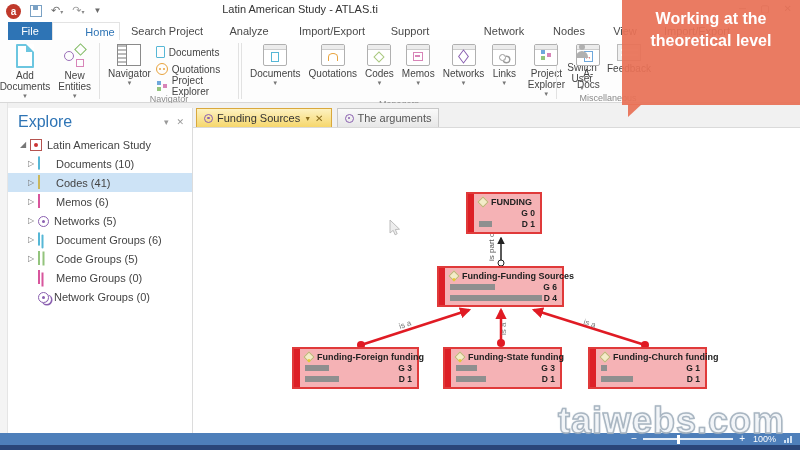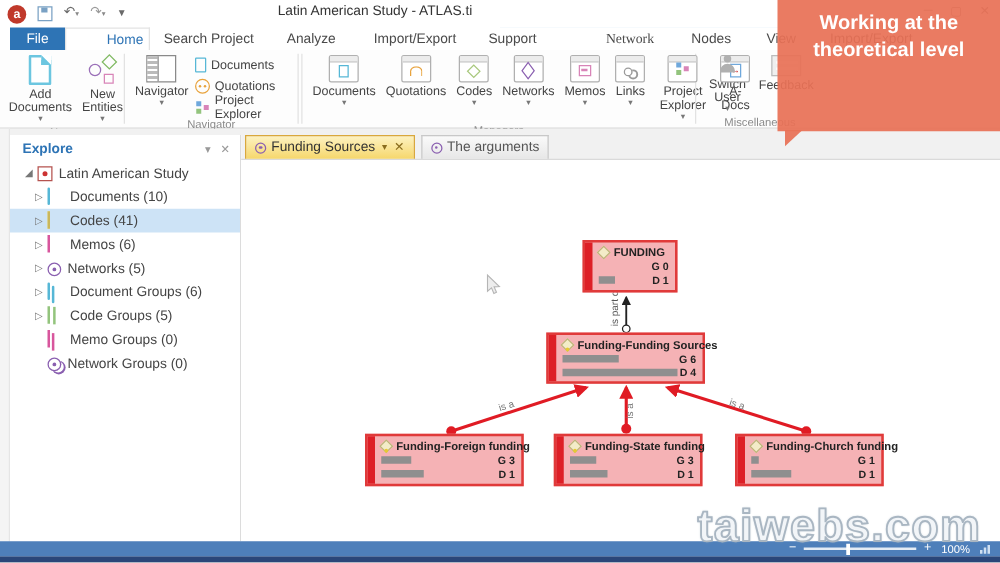--- a/index.html
+++ b/index.html
@@ -75,21 +75,21 @@
   .overlay { position:absolute; left:622px; top:0; width:178px; height:105px; background:rgba(232,113,86,0.93); z-index:50; color:#fff; text-align:center; padding:8px 10px; font-size:16px; font-weight:bold; line-height:1.35; }
   .overlay::after { content:""; position:absolute; left:6px; bottom:-12px; border-top:13px solid rgba(232,113,86,0.93); border-right:14px solid transparent; }
 
   
   .gapstrip { position:absolute; left:0; top:103px; width:800px; height:5px; background:#f1f1f1; }
   .leftedge { position:absolute; left:0; top:103px; width:8px; height:330px; background:#f4f4f4; border-right:1px solid #e5e5e5; }
 
   
   .sidebar { position:absolute; left:8px; top:108px; width:185px; height:325px; background:#fff; border-right:1px solid #dcdcdc; }
   .sb-head { display:flex; align-items:center; padding:5px 8px 4px 10px; }
-  .sb-title { color:#2e74b5; font-weight:bold; font-size:11px; flex:1; }
+  .sb-title { color:#2e74b5; font-weight:normal; font-size:16px; flex:1; }
   .sb-hicon { color:#999; font-size:9px; margin-left:8px; }
   .trow { display:flex; align-items:center; height:19px; font-size:11px; color:#444; padding-left:12px; position:relative; }
   .trow.child { padding-left:20px; }
   .trow.sel { background:#cde3f6; }
   .arrow { width:10px; color:#777; font-size:8px; flex:0 0 auto; }
   .ticon { width:13px; height:13px; margin-right:5px; position:relative; flex:0 0 auto; }
   .i-project { width:12px; height:12px; border:1.5px solid #b5534f; background:#fff; }
   .i-project::after { content:""; position:absolute; left:3px; top:3px; width:4px; height:4px; border-radius:50%; background:#cc3333; }
   .i-doc2 { width:9px; height:12px; border:1.5px solid #56b7d6; border-radius:1px; }
   .i-code2 { width:10px; height:10px; margin-top:1px; background:#f7f0b0; border:1px solid #c9b75c; transform:rotate(45deg) scale(.9); }
@@ -162,28 +162,28 @@
 
   <div class="ctxrow-bg"></div>
   <div class="tabrow">
     <div class="rtab file" style="width:44px;">File</div>
     <div class="rtab active" style="width:68px;padding-left:28px;">Home</div>
     <div class="rtab" style="width:94px;">Search Project</div>
     <div class="rtab" style="width:70px;">Analyze</div>
     <div class="rtab" style="width:96px;">Import/Export</div>
     <div class="rtab" style="width:60px;">Support</div>
     <div style="width:28px;"></div>
-    <div class="rtab" style="width:72px;font-family:Liberation Serif, serif;">Network</div>
+    <div class="rtab" style="width:72px;">Network</div>
     <div class="rtab" style="width:58px;">Nodes</div>
     <div class="rtab" style="width:54px;">View</div>
     <div class="rtab" style="width:90px;">Import/Export</div>
   </div>
 
   <div class="ribbon">
-    <div class="rgroup" style="width:98px;">
+    <div class="rgroup" style="width:98px;align-items:flex-end;">
       <div class="gbody">
         <div class="bigbtn">
           <span class="ic-page"></span>
           <span class="blabel">Add Documents</span>
           <span class="drop">▼</span>
         </div>
         <div class="bigbtn">
           <span class="ic-entities">
               <i class="e1"></i>
               <i class="e2"></i>
@@ -242,30 +242,30 @@
         </div>
         <div class="bigbtn">
           <span class="mgr-ic">
               <i class="g-code"></i>
             </span>
           <span class="blabel">Codes</span>
           <span class="drop">▼</span>
         </div>
         <div class="bigbtn">
           <span class="mgr-ic">
+              <i class="g-memo"></i>
+            </span>
+          <span class="blabel">Memos</span>
+          <span class="drop">▼</span>
+        </div>
+        <div class="bigbtn">
+          <span class="mgr-ic">
               <i class="g-net"></i>
             </span>
           <span class="blabel">Networks</span>
-          <span class="drop">▼</span>
-        </div>
-        <div class="bigbtn">
-          <span class="mgr-ic">
-              <i class="g-memo"></i>
-            </span>
-          <span class="blabel">Memos</span>
           <span class="drop">▼</span>
         </div>
         <div class="bigbtn">
           <span class="mgr-ic">
               <i class="g-link"></i>
             </span>
           <span class="blabel">Links</span>
           <span class="drop">▼</span>
         </div>
         <div class="bigbtn">

